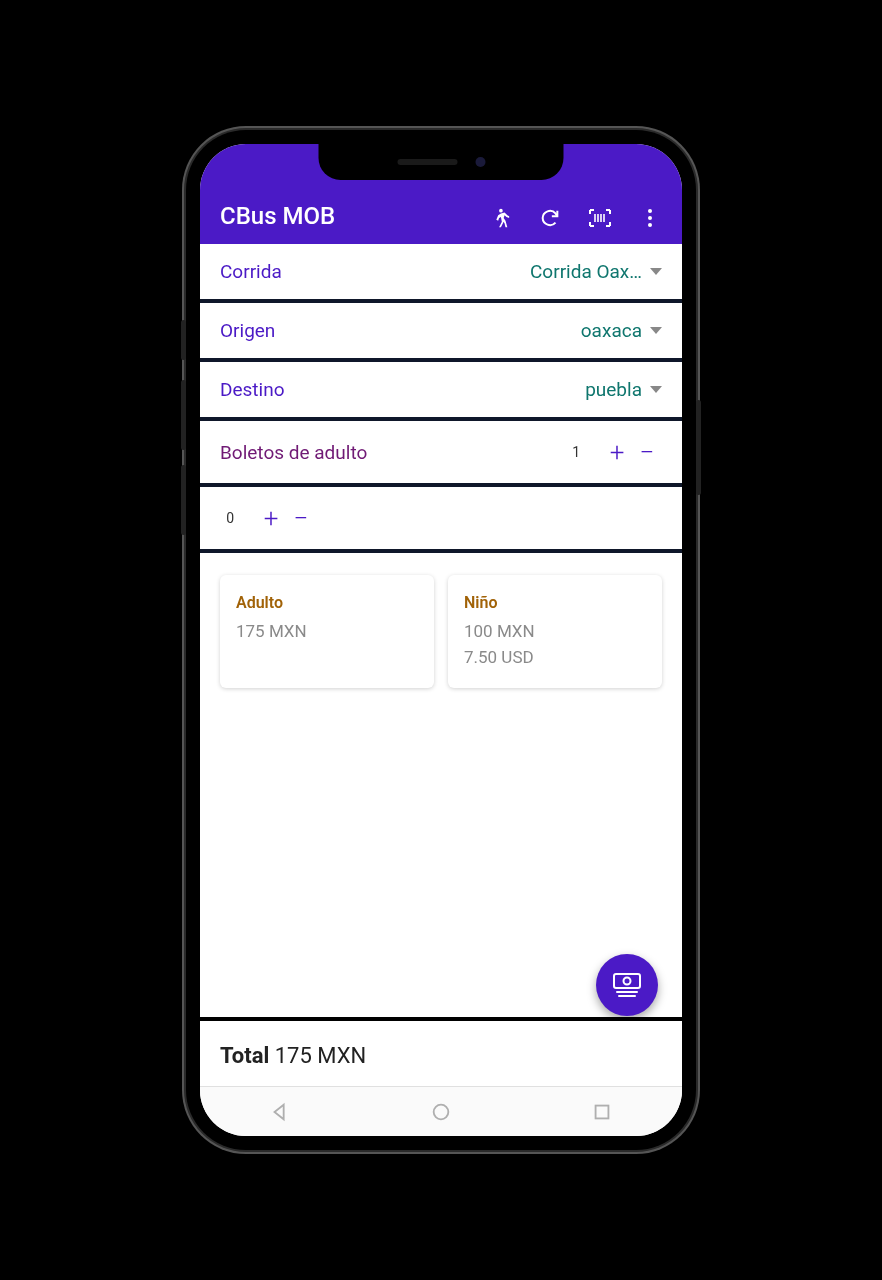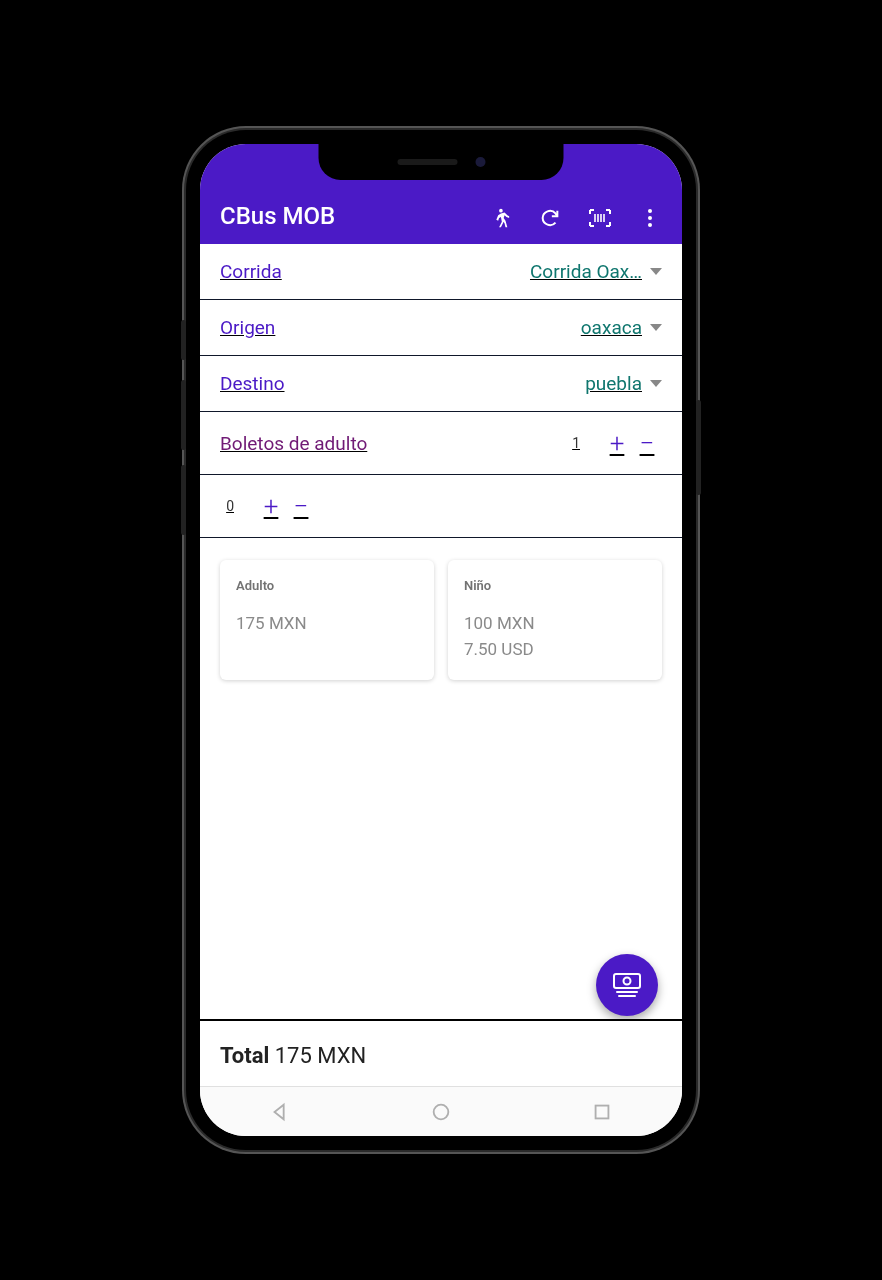--- a/index.html
+++ b/index.html
@@ -90,23 +90,22 @@
   .dots span { width: 4px; height: 4px; background:#fff; border-radius:50%; }
   .content {
     flex: 1;
     overflow: hidden;
     position: relative;
   }
   .row {
     display: flex;
     align-items: center;
     padding: 16px 20px;
-    border-bottom: 1px solid #0f172a;
+    border-bottom: 4px solid #0f172a;
     font-size: 19px;
-    text-decoration: underline;
   }
   .row-label { color: #4b1ac6; font-weight: 400; flex:1; }
   .row-label.dark { color: #701a75; }
   .row-value { color: #0f766e; }
   .caret { width:0; height:0; border-left:6px solid transparent; border-right:6px solid transparent; border-top:7px solid #888; margin-left:8px; }
   .count { color:#333; font-size:14px; margin-right:22px; width:14px; text-align:right; }
   .pm-btn {
     color:#4b1ac6;
     font-size:26px;
     font-weight:300;
@@ -119,29 +118,29 @@
     gap:14px;
     padding: 22px 20px;
   }
   .card {
     flex:1;
     background:#fff;
     border-radius:6px;
     padding:18px 16px;
     box-shadow: 0 1px 4px rgba(0,0,0,0.18);
   }
-  .card-title { color:#737373; font-weight:600; font-size:13px; margin-bottom:18px; }
+  .card-title { color:#a16207; font-weight:600; font-size:16px; margin-bottom:7px; }
   .card-line { color:#8a8a8a; font-size:17px; line-height:1.5; }
   .total-bar {
     position:absolute;
     bottom:0;
     left:0;
     right:0;
     padding: 22px 20px 18px 20px;
-    border-top: 2px solid #000000;
+    border-top: 4px solid #000000;
     background:#fff;
     font-size:22px;
     color:#222;
   }
   .total-bar b { font-weight:700; }
   .fab {
     position:absolute;
     right:24px;
     bottom:70px;
     width:62px;

